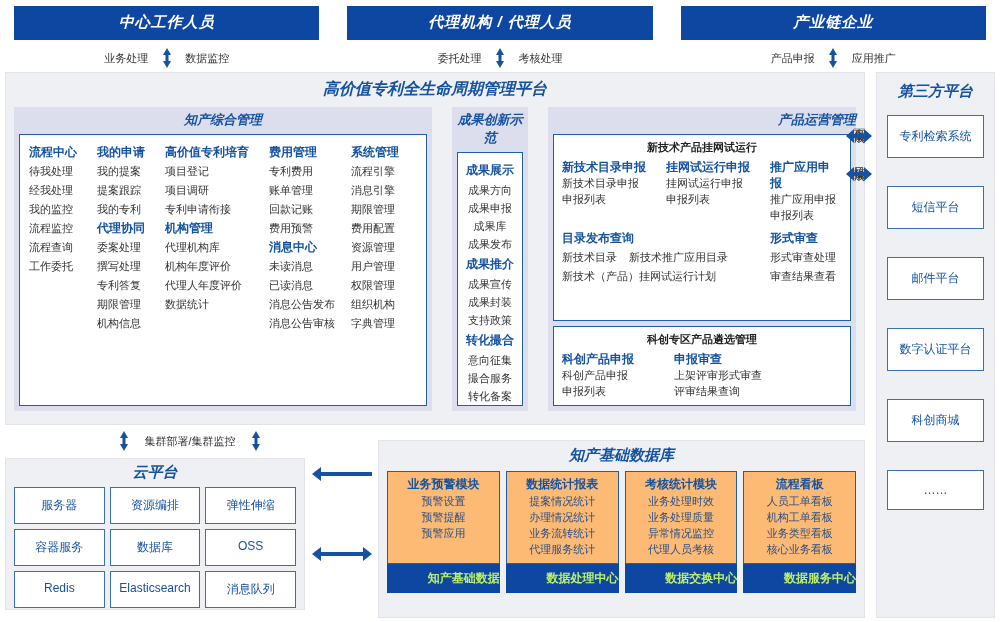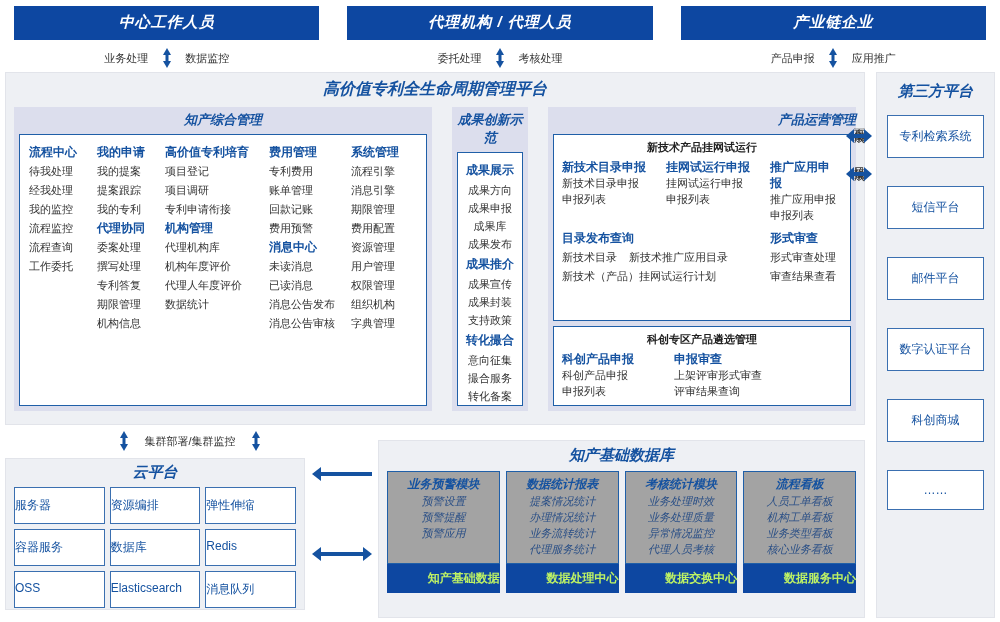--- a/index.html
+++ b/index.html
@@ -121,21 +121,21 @@
              display:flex; align-items:center; justify-content:center; gap:16px; }
   .cluster span { font-size:11px; color:#333; white-space:nowrap; }
 
   
   .cloud { position:absolute; left:5px; top:458px; width:300px; height:152px;
            background:#eef0f4; border:1px solid #e2e4ea; }
   .cloud-title { text-align:center; font-size:15px; font-weight:bold; font-style:italic;
                  color:#1552a0; padding:4px 0 5px; }
   .cloud-grid { display:grid; grid-template-columns:repeat(3,1fr); gap:5px; padding:0 8px 8px; }
   .cloud-cell { background:#fff; border:1.5px solid #3a6fb0; color:#1552a0;
-                font-size:12px; padding:9px 0; }
+                font-size:12px; text-align:center; padding:9px 0; }
 
   
   .hconn { position:absolute; left:312px; width:60px; height:16px; }
   .arrow-left::before { content:""; position:absolute; left:0; top:50%; transform:translateY(-50%);
      border-top:7px solid transparent; border-bottom:7px solid transparent; border-right:9px solid #1552a0; }
   .arrow-left i { position:absolute; left:7px; right:0; top:50%; height:4px;
      background:#1552a0; transform:translateY(-50%); }
   .arrow-both::before { content:""; position:absolute; left:0; top:50%; transform:translateY(-50%);
      border-top:7px solid transparent; border-bottom:7px solid transparent; border-right:9px solid #1552a0; }
   .arrow-both::after { content:""; position:absolute; right:0; top:50%; transform:translateY(-50%);
@@ -143,21 +143,21 @@
   .arrow-both i { position:absolute; left:7px; right:7px; top:50%; height:4px;
      background:#1552a0; transform:translateY(-50%); }
 
   
   .db { position:absolute; left:378px; top:440px; width:487px; height:178px;
         background:#eef0f4; border:1px solid #e2e4ea; }
   .db-title { text-align:center; font-size:15px; font-weight:bold; font-style:italic;
               color:#1552a0; padding:5px 0 6px; }
   .db-grid { display:flex; gap:6px; padding:0 8px 8px; }
   .db-col { flex:1; display:flex; flex-direction:column; }
-  .db-card { background:#a3a3a3; border:1.5px solid #1f5fa8; flex:1; padding:3px 0 6px; text-align:center;font-style:italic; }
+  .db-card { background:#fdba74; border:1.5px solid #1f5fa8; flex:1; padding:3px 0 6px; text-align:center; }
   .db-card .grp { font-size:12px; line-height:18px; }
   .db-card .itm { font-size:11px; color:#2a4f86; line-height:16px; }
   .db-foot { background:#0d47a1; color:#bef264; font-size:12px; font-weight:bold;
              text-align:right; padding:6px 0; }
 </style>
 </head>
 <body>
 
 <div class="roles">
   <div class="role-col">
@@ -384,22 +384,22 @@
 </div>
 
 <div class="cloud">
   <div class="cloud-title">云平台</div>
   <div class="cloud-grid">
     <div class="cloud-cell">服务器</div>
     <div class="cloud-cell">资源编排</div>
     <div class="cloud-cell">弹性伸缩</div>
     <div class="cloud-cell">容器服务</div>
     <div class="cloud-cell">数据库</div>
+    <div class="cloud-cell">OSS</div>
     <div class="cloud-cell">Redis</div>
-    <div class="cloud-cell">OSS</div>
     <div class="cloud-cell">Elasticsearch</div>
     <div class="cloud-cell">消息队列</div>
   </div>
 </div>
 
 <div class="hconn arrow-left" style="top:466px;">
     <i></i>
   </div>
 <div class="hconn arrow-both" style="top:546px;">
     <i></i>

